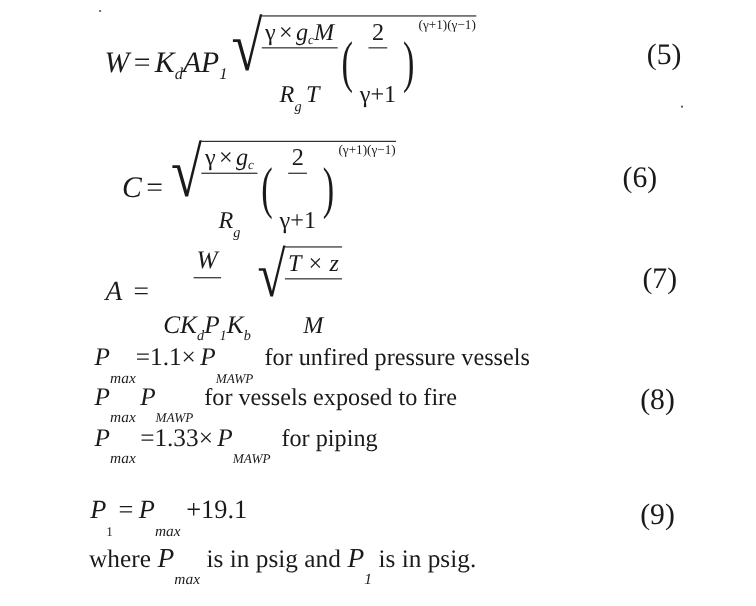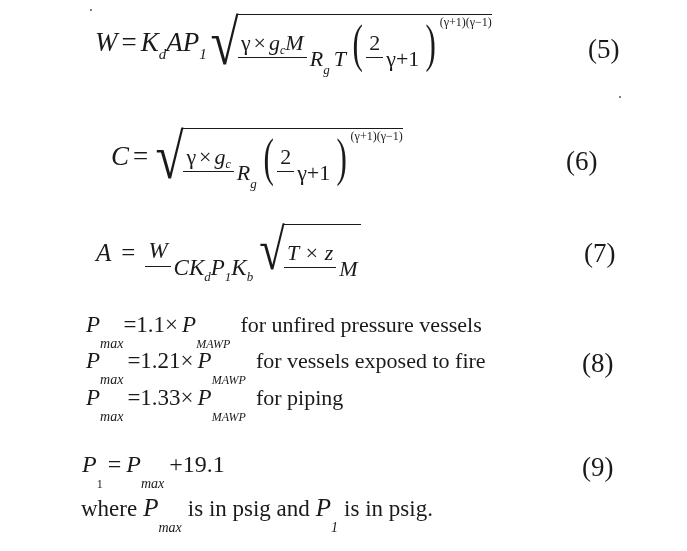--- a/index.html
+++ b/index.html
@@ -2,21 +2,21 @@
 <html><head>
 <meta charset="utf-8">
 <style>
   html,body{margin:0;padding:0;background:#ffffff;}
   body{width:687px;height:551px;position:relative;overflow:hidden;
        font-family:"Liberation Serif","DejaVu Serif",serif;color:#1a1a1a;}
   .abs{position:absolute;}
   .it{font-style:italic;}
   .eqno{font-size:27px;position:absolute;}
   .sub{font-size:15px;font-style:italic;position:relative;}
-  .frac{display:inline-flex;flex-direction:row;align-items:center;vertical-align:middle;}
+  .frac{display:inline-flex;flex-direction:column;align-items:center;vertical-align:middle;}
   .frac .num{padding:0 3px 2px 3px;border-bottom:1.4px solid #1a1a1a;line-height:1.1;}
   .frac .den{padding:2px 3px 0 3px;line-height:1.1;margin-top:28px;}
   .row{display:flex;align-items:center;white-space:nowrap;}
   .radical{display:inline-flex;align-items:stretch;}
   .radical .sign{font-size:64px;line-height:0.9;transform:scaleX(0.8);margin-right:-4px;}
   .radical .body{border-top:1.4px solid #1a1a1a;display:flex;align-items:center;padding-top:2px;}
   .paren{font-size:52px;line-height:1;font-weight:100;transform:scaleX(0.6);}
   .exp{font-size:12px;align-self:flex-start;margin-top:-2px;}
   .dot{width:2px;height:2px;background:#555;border-radius:50%;}
   .line{font-size:23px;display:flex;align-items:baseline;white-space:nowrap;}
@@ -111,21 +111,20 @@
     <span class="it">P</span>
       <span class="sub">max</span>
     <span style="margin-left:0;">=1.1×</span>
     <span class="it" style="margin-left:4px;">P</span>
       <span class="sub" style="font-size:12px;">MAWP</span>
     <span style="margin-left:10px;font-size:22px;">for unfired pressure vessels</span>
   </div>
   <div class="line" style="height:37px;">
     <span class="it">P</span>
       <span class="sub">max</span>
-    <span style="margin-left:4px;">=1.21×</span>
     <span class="it" style="margin-left:4px;">P</span>
       <span class="sub" style="font-size:12px;">MAWP</span>
     <span style="margin-left:10px;font-size:22px;">for vessels exposed to fire</span>
   </div>
   <div class="line" style="height:36px;">
     <span class="it">P</span>
       <span class="sub">max</span>
     <span style="margin-left:4px;">=1.33×</span>
     <span class="it" style="margin-left:4px;">P</span>
       <span class="sub" style="font-size:12px;">MAWP</span>

